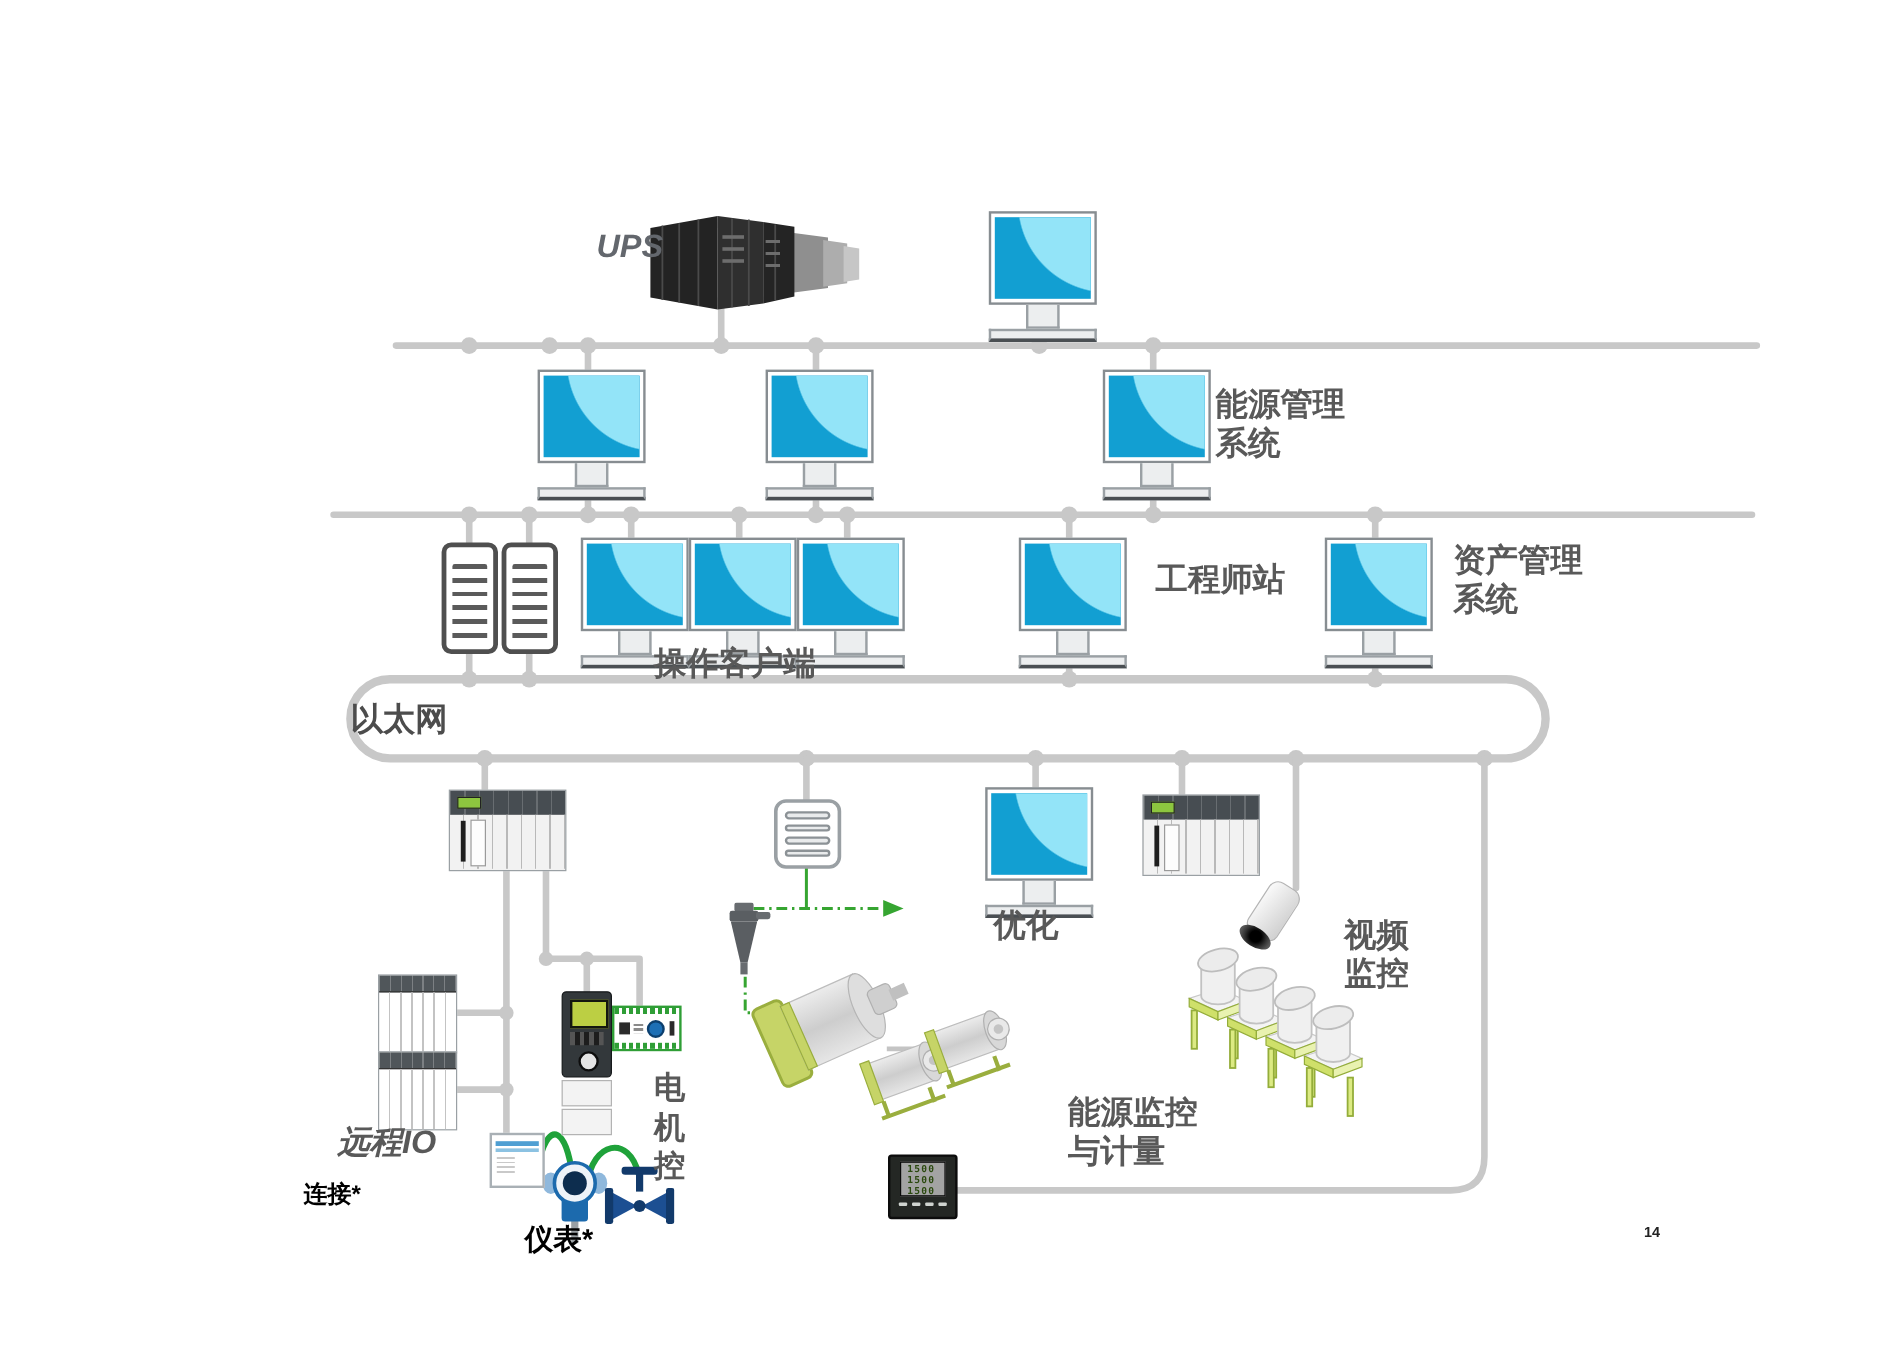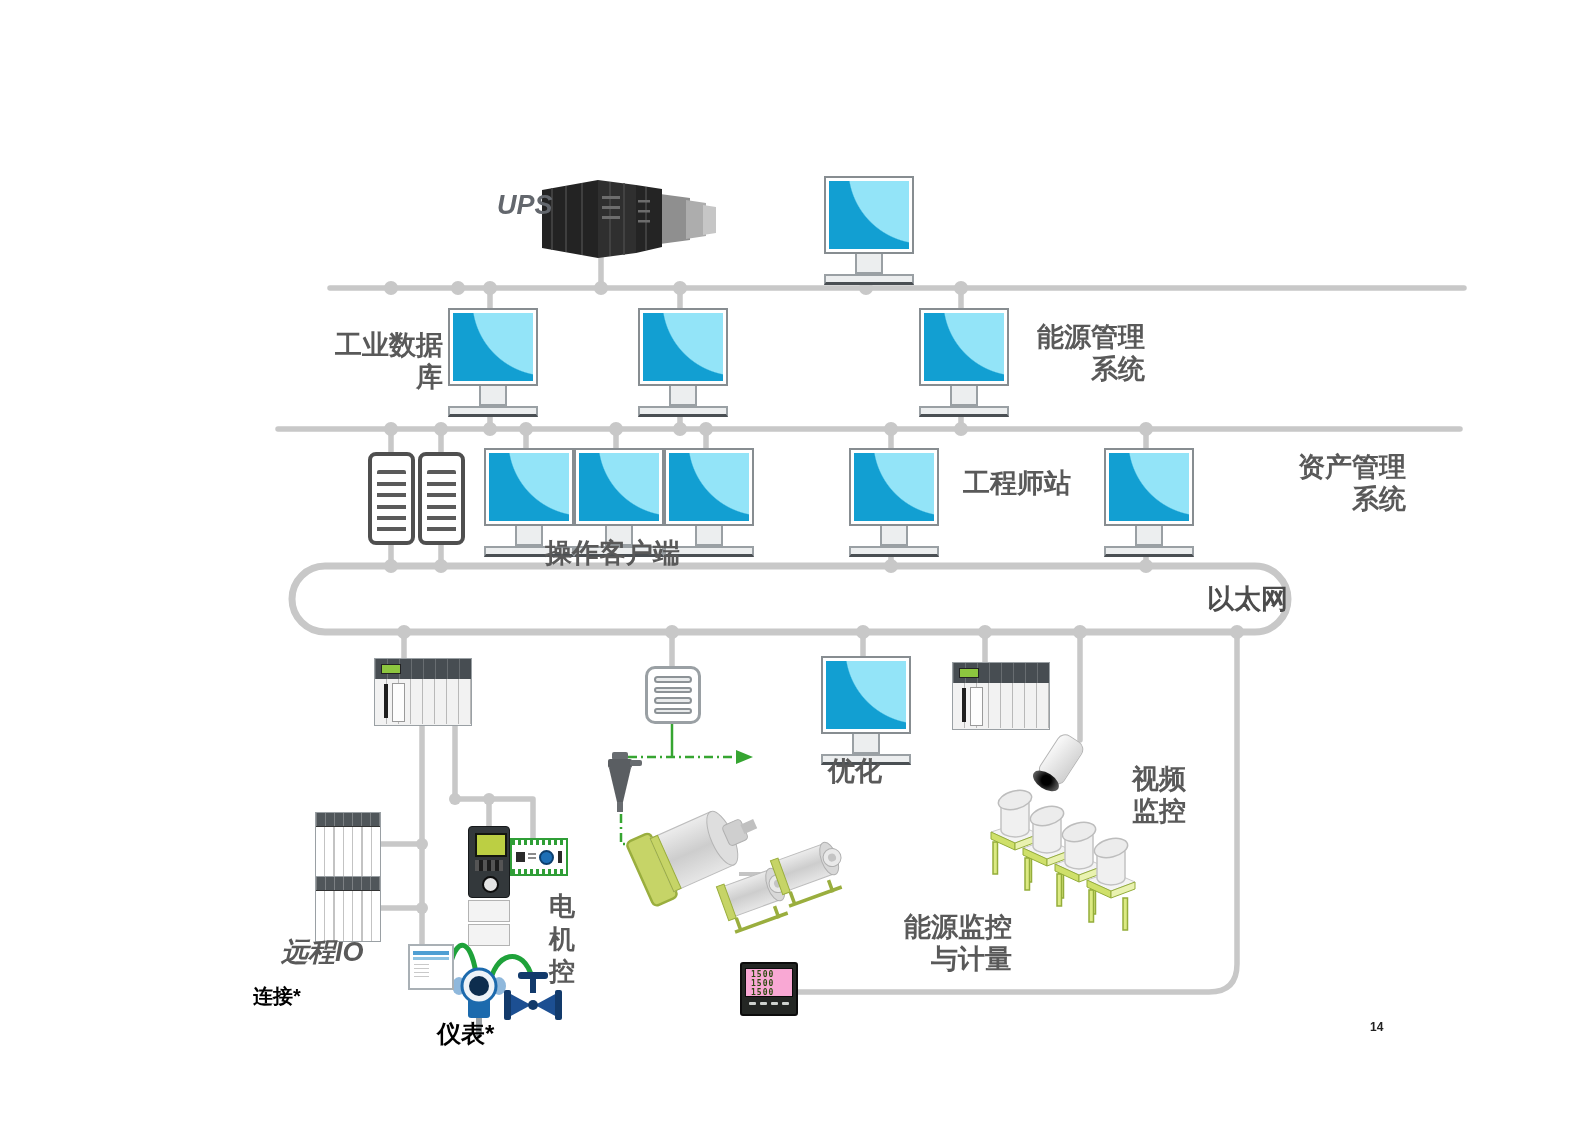--- a/index.html
+++ b/index.html
@@ -1,21 +1,21 @@
 <!DOCTYPE html>
 <html><head>
 <meta charset="utf-8">
 <style>
   html,body{margin:0;padding:0}
   body{width:1587px;height:1122px;position:relative;background:#ffffff;overflow:hidden;
        font-family:"Liberation Sans","DejaVu Sans",sans-serif}
   #stage{position:absolute;inset:0}
   svg.lines{position:absolute;left:0;top:0;z-index:0}
   .title{position:absolute;left:166px;top:64px;font-size:60px;font-weight:800;color:#161616;letter-spacing:2px;z-index:2}
-  .lbl{position:absolute;color:#595959;font-weight:bold;font-size:27px;line-height:1.18;text-align:right;z-index:3;white-space:nowrap}
+  .lbl{position:absolute;color:#595959;font-weight:bold;font-size:27px;line-height:1.18;text-align:left;z-index:3;white-space:nowrap}
   .lbl.black{color:#000}
   .lbl .it{font-style:italic}
   .pagenum{position:absolute;left:1370px;top:1020px;font-size:12px;color:#222;font-weight:bold;z-index:3}
   
   .monitor{position:absolute;display:flex;flex-direction:column;align-items:center;z-index:2}
   .mon-screen{width:80px;height:68px;background:#fff;border:2px solid #878d91;padding:3px;box-sizing:content-box}
   .mon-glass{position:relative;width:100%;height:100%;background:#129fd2;overflow:hidden}
   .mon-glass::after{content:"";position:absolute;inset:0;
      background:radial-gradient(circle at 118% -18%, #93e4f8 0 60%, rgba(147,228,248,0) 61%)}
   .mon-neck{width:24px;height:18px;background:#eceeef;border:2px solid #9aa0a4;border-top:none}
@@ -67,21 +67,21 @@
   .gm-dot{width:11px;height:11px;border-radius:50%;background:#1d6fb5;border:2px solid #0c3f6e}
   .gm-bar2{width:4px;height:12px;background:#2b2b2b;margin-left:auto}
   
   .connbox{position:absolute;width:46px;height:46px;background:#fff;border:2px solid #a9b0b5;box-sizing:border-box;z-index:2}
   .cb-s1{height:4px;background:#4f9fd3;margin:5px 3px 2px}
   .cb-s2{height:3px;background:#8cc2e2;margin:0 3px}
   .cb-txt{margin:4px 0 0 4px;height:15px;width:15px;
      background:repeating-linear-gradient(180deg,#c9c9c9 0 1.5px,rgba(0,0,0,0) 1.5px 4px)}
   
   .meter{position:absolute;width:58px;height:54px;background:#242724;border:2px solid #0c0c0c;border-radius:3px;box-sizing:border-box;z-index:2}
-  .meter-lcd{margin:4px auto 0;width:48px;height:29px;background:#f9a8d4;border:1px solid #0a0a0a;
+  .meter-lcd{margin:4px auto 0;width:38px;height:29px;background:#a3a3a3;border:1px solid #0a0a0a;
      font-family:"DejaVu Sans Mono",monospace;font-weight:bold;font-size:8px;line-height:9px;color:#2c4a10;
      padding:1px 0 0 5px;letter-spacing:1px;box-sizing:border-box}
   .meter-btns{display:flex;gap:4px;justify-content:center;margin-top:5px}
   .meter-btns i{width:7px;height:3px;background:#cfd3cf;border-radius:1px}
   .artsvg{position:absolute;z-index:1}
   .vert{word-break:break-all;white-space:normal;line-height:1.25}
 </style>
 </head>
 <body>
 
@@ -208,24 +208,20 @@
       <div class="mon-base"></div>
   </div>
   <div class="monitor" style="left:919px;top:308px">
     <div class="mon-screen">
         <div class="mon-glass"></div>
       </div>
       <div class="mon-neck"></div>
       <div class="mon-base"></div>
   </div>
 
-  <div class="lbl" style="left:305px;top:330px;width:138px">
-    <div>工业数据</div>
-      <div>库</div>
-  </div>
   <div class="lbl" style="left:1013px;top:322px;width:132px">
     <div>能源管理</div>
       <div>系统</div>
   </div>
 
   <div class="tower" style="left:368px;top:452px">
       <div class="tower-inner"></div>
     </div>
   <div class="tower" style="left:418px;top:452px">
       <div class="tower-inner"></div>
@@ -263,21 +259,21 @@
   </div>
   <div class="lbl" style="left:963px;top:468px">工程师站</div>
 
   <div class="monitor" style="left:1104px;top:448px">
     <div class="mon-screen">
         <div class="mon-glass"></div>
       </div>
       <div class="mon-neck"></div>
       <div class="mon-base"></div>
   </div>
-  <div class="lbl" style="left:1280px;top:452px;width:126px">
+  <div class="lbl" style="left:1211px;top:452px;width:126px">
     <div>资产管理</div>
       <div>系统</div>
   </div>
 
   <div class="lbl" style="left:292px;top:584px;width:996px;color:#4c4c4c">以太网</div>
 
   <div class="plc" style="left:374px;top:658px">
     <div class="plc-top">
         <div class="plc-chip"></div>
       </div>

